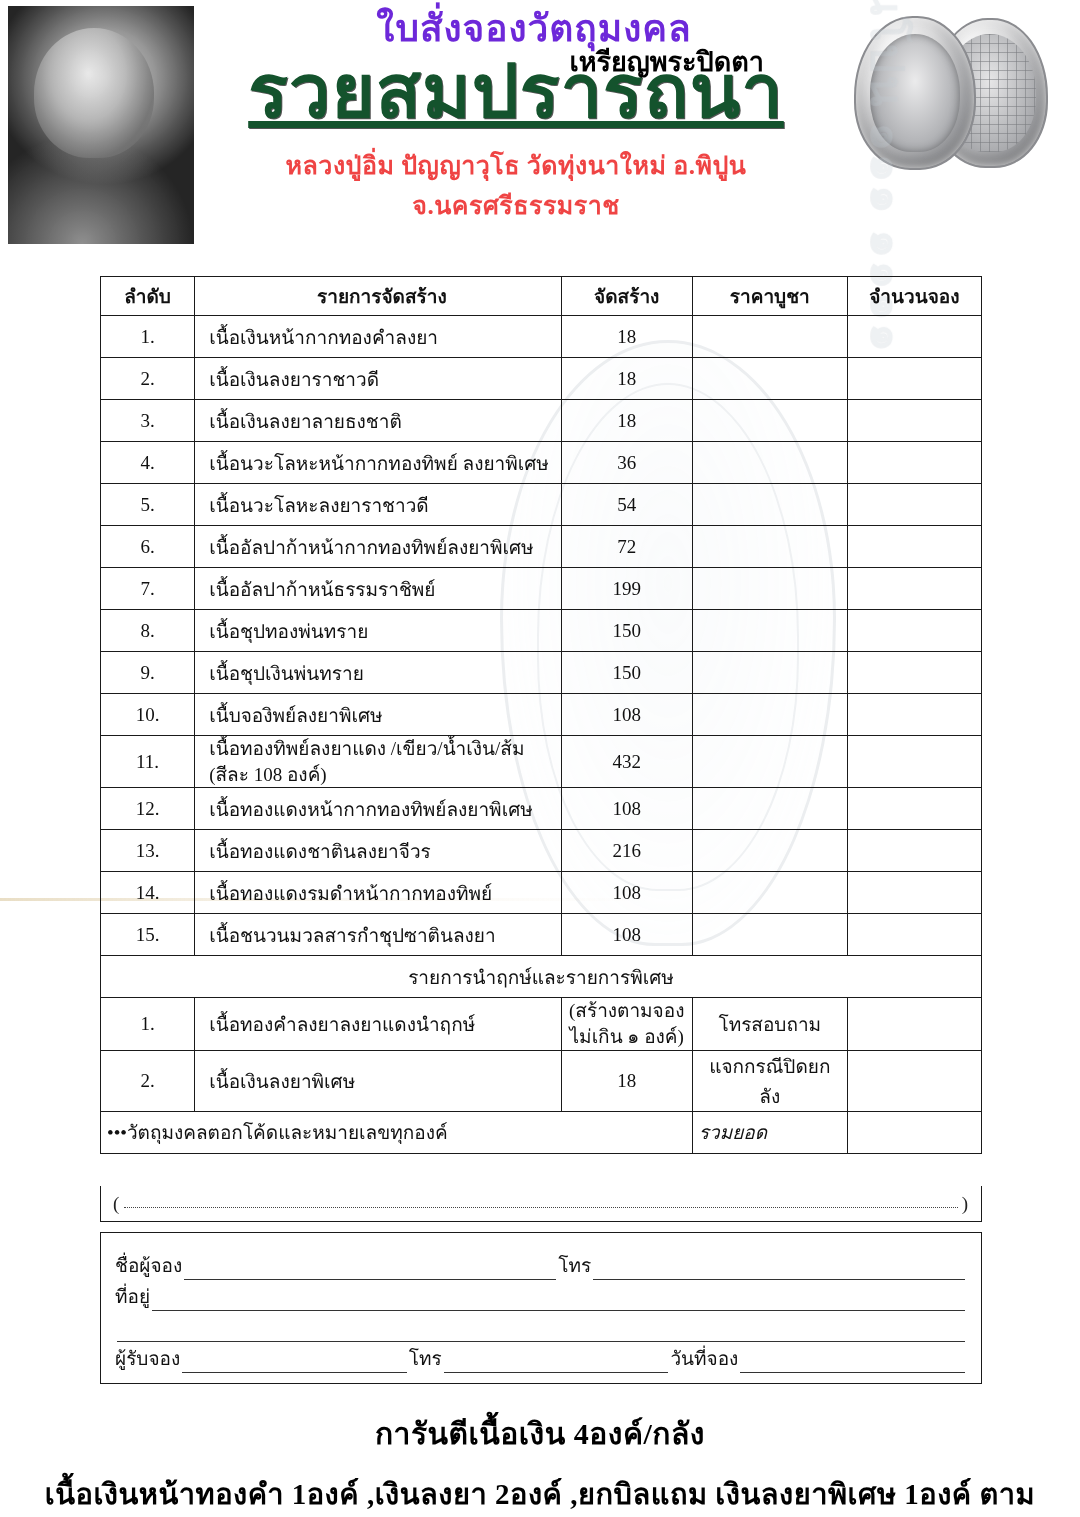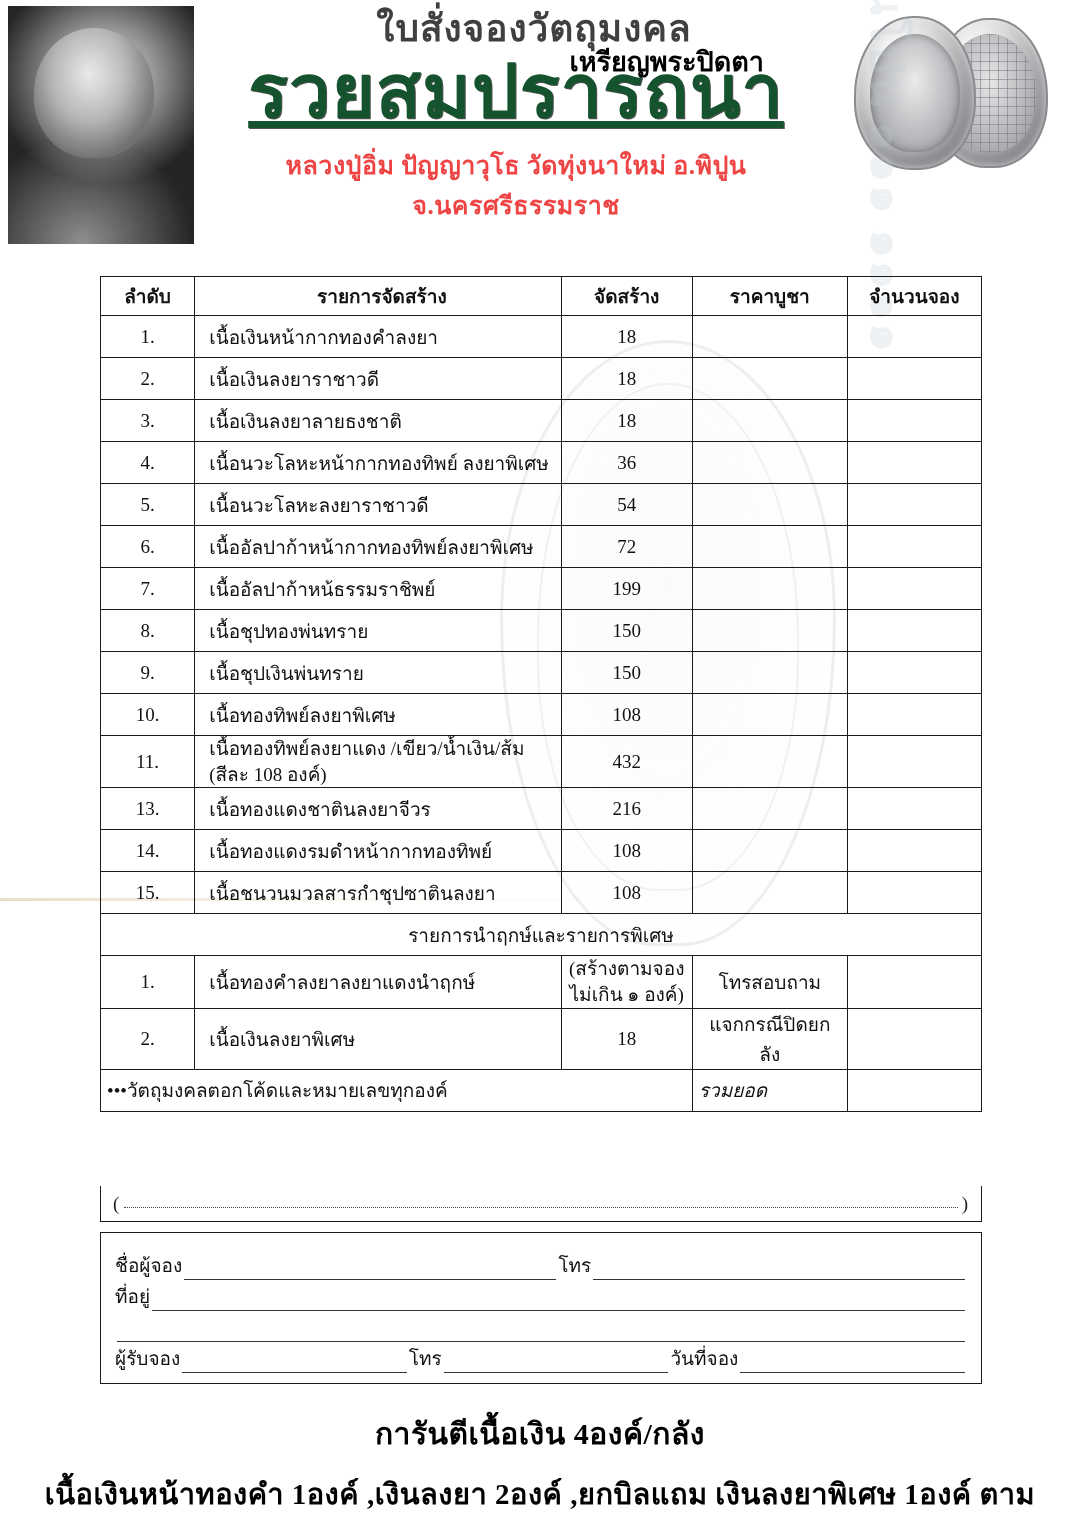--- a/index.html
+++ b/index.html
@@ -111,21 +111,21 @@
     left: 196px;
     top: 8px;
     width: 640px;
     text-align: center;
   }
   .title-line1 {
     font-family: "Liberation Serif", serif;
     font-size: 37px;
     font-weight: bold;
     letter-spacing: 1px;
-    color: #404040;
+    color: #6d28d9;
     line-height: 1.15;
     margin-left: 36px;
   }
   .title-sub {
     position: absolute;
     right: 72px;
     top: 32px;
     font-family: "Liberation Serif", serif;
     font-size: 27px;
     font-weight: bold;
@@ -433,32 +433,39 @@
       </tr>
       <tr>
         <td class="col-no">9.</td>
         <td class="col-item">เนื้อชุปเงินพ่นทราย</td>
         <td class="col-made">150</td>
         <td class="col-price"></td>
         <td class="col-qty"></td>
       </tr>
       <tr>
         <td class="col-no">10.</td>
-        <td class="col-item">เนื้อทองทิพย์ลงยาพิเศษ</td>
+        <td class="col-item">เนื้บจองิพย์ลงยาพิเศษ</td>
         <td class="col-made">108</td>
         <td class="col-price"></td>
         <td class="col-qty"></td>
       </tr>
       <tr>
         <td class="col-no">11.</td>
         <td class="col-item two-line">
           <div>เนื้อทองทิพย์ลงยาแดง /เขียว/น้ำเงิน/ส้ม</div>
           <div>(สีละ 108 องค์)</div>
         </td>
         <td class="col-made">432</td>
+        <td class="col-price"></td>
+        <td class="col-qty"></td>
+      </tr>
+      <tr>
+        <td class="col-no">12.</td>
+        <td class="col-item">เนื้อทองแดงหน้ากากทองทิพย์ลงยาพิเศษ</td>
+        <td class="col-made">108</td>
         <td class="col-price"></td>
         <td class="col-qty"></td>
       </tr>
       <tr>
         <td class="col-no">13.</td>
         <td class="col-item">เนื้อทองแดงชาตินลงยาจีวร</td>
         <td class="col-made">216</td>
         <td class="col-price"></td>
         <td class="col-qty"></td>
       </tr>

